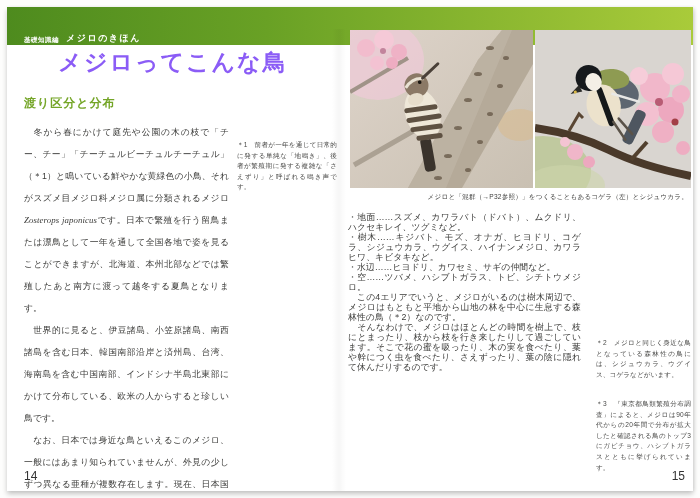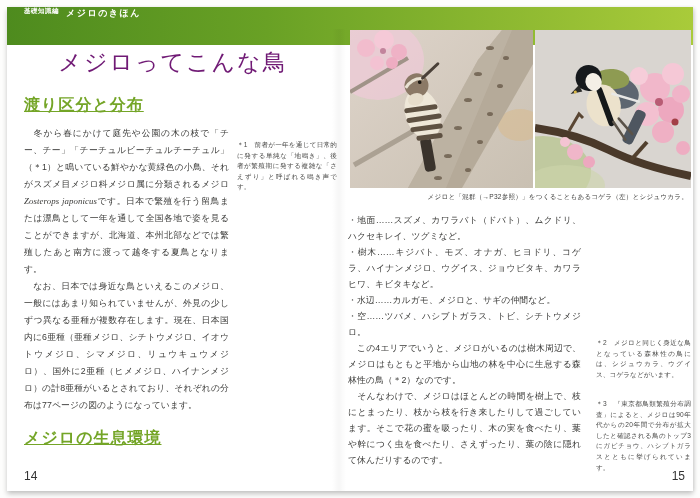--- a/index.html
+++ b/index.html
@@ -17,55 +17,55 @@
   
   .gutter{
     position:absolute;top:22px;bottom:0;left:325px;width:14px;
     background:linear-gradient(90deg,rgba(0,0,0,0) 0%,rgba(0,0,0,.035) 50%,rgba(0,0,0,0) 100%);
     pointer-events:none;
   }
   
   .band{
     position:absolute;left:0;top:0;right:0;height:38px;
     background:linear-gradient(90deg,#4e8b1e 0%,#69a125 38%,#a9cb3a 100%);
-    display:flex;align-items:flex-start;
+    display:flex;align-items:flex-end;
   }
   .band-series{color:#fff;font-size:6.5px;font-weight:bold;margin-left:17px;letter-spacing:.5px;}
   .band-chapter{color:#fff;font-size:9px;font-weight:bold;margin-left:7px;letter-spacing:1.5px;}
   
   .title{
     position:absolute;left:38px;top:40px;width:256px;margin:0;
-    text-align:center;font-size:23px;font-weight:400;color:#701a75;
+    text-align:center;font-size:23px;font-weight:700;color:#8b5cf6;
     letter-spacing:2px;white-space:nowrap;
   }
   .body-col{position:absolute;left:17px;top:88px;width:205px;}
   .sec-head{
-    margin:0 0 9px 0;font-size:16px;font-weight:bold;color:#74a527;letter-spacing:1px;text-decoration:underline;
+    margin:0 0 9px 0;font-size:12px;font-weight:bold;color:#74a527;letter-spacing:1px;
   }
   .sec-head2{margin:14px 0 9px 0;}
   .body-p{
-    margin:0;font-size:8.8px;line-height:17px;text-align:justify;
+    margin:0;font-size:8.8px;line-height:22px;text-align:justify;
     color:#3b3b39;letter-spacing:.1px;
   }
   .latin{font-family:"Liberation Serif","DejaVu Serif",serif;font-style:italic;}
   .note{
     position:absolute;font-size:6.6px;line-height:10.6px;color:#4a4a48;
     text-align:justify;letter-spacing:.1px;
   }
   .note1{left:230px;top:133px;width:100px;}
   .note2{left:589px;top:331px;width:95px;}
   .note3{left:589px;top:392px;width:95px;}
   
   .photos{position:absolute;left:343px;top:23px;width:341px;height:158px;display:flex;gap:2px;}
   .photos svg{display:block;height:158px;}
   .caption{
     position:absolute;right:5px;top:186px;font-size:6.6px;color:#3e3e3c;letter-spacing:.2px;
   }
   .rbody{position:absolute;left:341px;top:205px;width:233px;}
-  .rbody .body-p{line-height:16px;}
+  .rbody .body-p{line-height:10px;}
   .pagenum{position:absolute;bottom:8px;font-size:12px;color:#333;}
   .pn-left{left:17px;}
   .pn-right{right:8px;margin-top:46px;}
 </style>
 </head>
 <body>
 
 <div class="spread">
 
   <div class="band">
@@ -73,20 +73,21 @@
     <span class="band-chapter">メジロのきほん</span>
   </div>
 
   <div class="gutter"></div>
 
   <h1 class="title">メジロってこんな鳥</h1>
 
   <div class="body-col">
     <h2 class="sec-head">渡り区分と分布</h2>
     <p class="body-p"><span>　冬から春にかけて庭先や公園の木の枝で「チー、チー」「チーチュルビーチュルチーチュル」（＊1）と鳴いている鮮やかな黄緑色の小鳥、それがスズメ目メジロ科メジロ属に分類されるメジロ</span><span class="latin">Zosterops japonicus</span><span>です。日本で繁殖を行う留鳥または漂鳥として一年を通して全国各地で姿を見ることができますが、北海道、本州北部などでは繁殖したあと南方に渡って越冬する夏鳥となります。</span></p>
+    <p class="body-p">　世界的に見ると、伊豆諸島、小笠原諸島、南西諸島を含む日本、韓国南部沿岸と済州島、台湾、海南島を含む中国南部、インドシナ半島北東部にかけて分布している、欧米の人からすると珍しい鳥です。</p>
     <p class="body-p">　なお、日本では身近な鳥といえるこのメジロ、一般にはあまり知られていませんが、外見の少しずつ異なる亜種が複数存在します。現在、日本国内に6亜種（亜種メジロ、シチトウメジロ、イオウトウメジロ、シマメジロ、リュウキュウメジロ）、国外に2亜種（ヒメメジロ、ハイナンメジロ）の計8亜種がいるとされており、それぞれの分布は77ページの図のようになっています。</p>
     <h2 class="sec-head sec-head2">メジロの生息環境</h2>
 
   </div>
 
   <aside class="note note1">＊1　前者が一年を通じて日常的に発する単純な「地鳴き」、後者が繁殖期に発する複雑な「さえずり」と呼ばれる鳴き声です。</aside>
 
   <div class="pagenum pn-left">14</div>
 
   <div class="photos">
@@ -188,22 +189,22 @@
         <circle cx="-33" cy="-7" r="1.6" fill="#d8b84a"></circle>
         <path d="M-2,30 L6,50 M4,28 L14,46" stroke="#5a5248" stroke-width="2.5" stroke-linecap="round"></path>
       </g>
     </svg>
   </div>
 
   <div class="caption">メジロと「混群（→P32参照）」をつくることもあるコゲラ（左）とシジュウカラ。</div>
 
   <div class="rbody">
     <p class="body-p">・地面……スズメ、カワラバト（ドバト）、ムクドリ、ハクセキレイ、ツグミなど。</p>
-    <p class="body-p">・樹木……キジバト、モズ、オナガ、ヒヨドリ、コゲラ、ハイナンメジロ、ウグイス、ジョウビタキ、カワラヒワ、キビタキなど。</p>
-    <p class="body-p">・水辺……カルガモ、メジロと、サギの仲間など。</p>
+    <p class="body-p">・樹木……キジバト、モズ、オナガ、ヒヨドリ、コゲラ、シジュウカラ、ウグイス、ハイナンメジロ、カワラヒワ、キビタキなど。</p>
+    <p class="body-p">・水辺……ヒヨドリ、カワセミ、サギの仲間など。</p>
     <p class="body-p">・空……ツバメ、ハシブトガラス、トビ、シチトウメジロ。</p>
     <p class="body-p">　この4エリアでいうと、メジロがいるのは樹木周辺で、メジロはもともと平地から山地の林を中心に生息する森林性の鳥（＊2）なのです。</p>
     <p class="body-p">　そんなわけで、メジロはほとんどの時間を樹上で、枝にとまったり、枝から枝を行き来したりして過ごしています。そこで花の蜜を吸ったり、木の実を食べたり、葉や幹につく虫を食べたり、さえずったり、葉の陰に隠れて休んだりするのです。</p>
   </div>
 
   <aside class="note note2">＊2　メジロと同じく身近な鳥となっている森林性の鳥には、シジュウカラ、ウグイス、コゲラなどがいます。</aside>
   <aside class="note note3">＊3　『東京都鳥類繁殖分布調査』によると、メジロは90年代からの20年間で分布が拡大したと確認される鳥のトップ3にガビチョウ、ハシブトガラスとともに挙げられています。</aside>
 
   <div class="pagenum pn-right">15</div>
 

